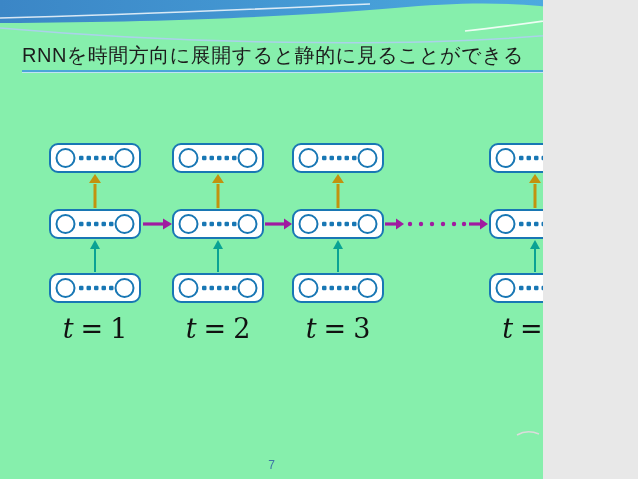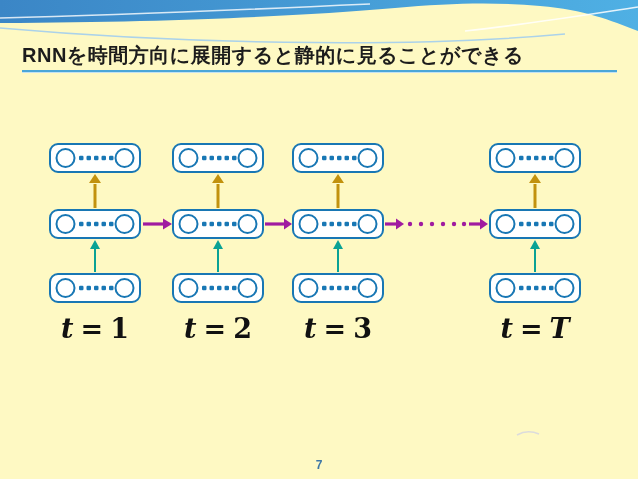--- a/index.html
+++ b/index.html
@@ -1,22 +1,21 @@
 <!DOCTYPE html>
 <html><head>
 <meta charset="utf-8">
 <style>
   html,body { margin:0; padding:0; background:#e8e8e8; }
   .slide {
     position:relative;
-    width:638px; height:479px;
-    background:#fef9c3;
+    width:543px; height:479px;
+    background:#86efac;
     overflow:hidden;
     font-family:"Liberation Sans", sans-serif;
-    font-weight:bold;
   }
   .header-wave { position:absolute; top:0; left:0; }
   .slide-title {
     position:absolute; left:22px; top:43px; width:600px;
     font-size:20px; line-height:1.25; color:#1c1c1c;
     letter-spacing:0.5px; white-space:nowrap;
   }
   .title-underline {
     position:absolute; left:22px; top:70px; width:595px; height:2px;
     background:#4aa6d8; border-bottom:1px solid #c2e2f3;

